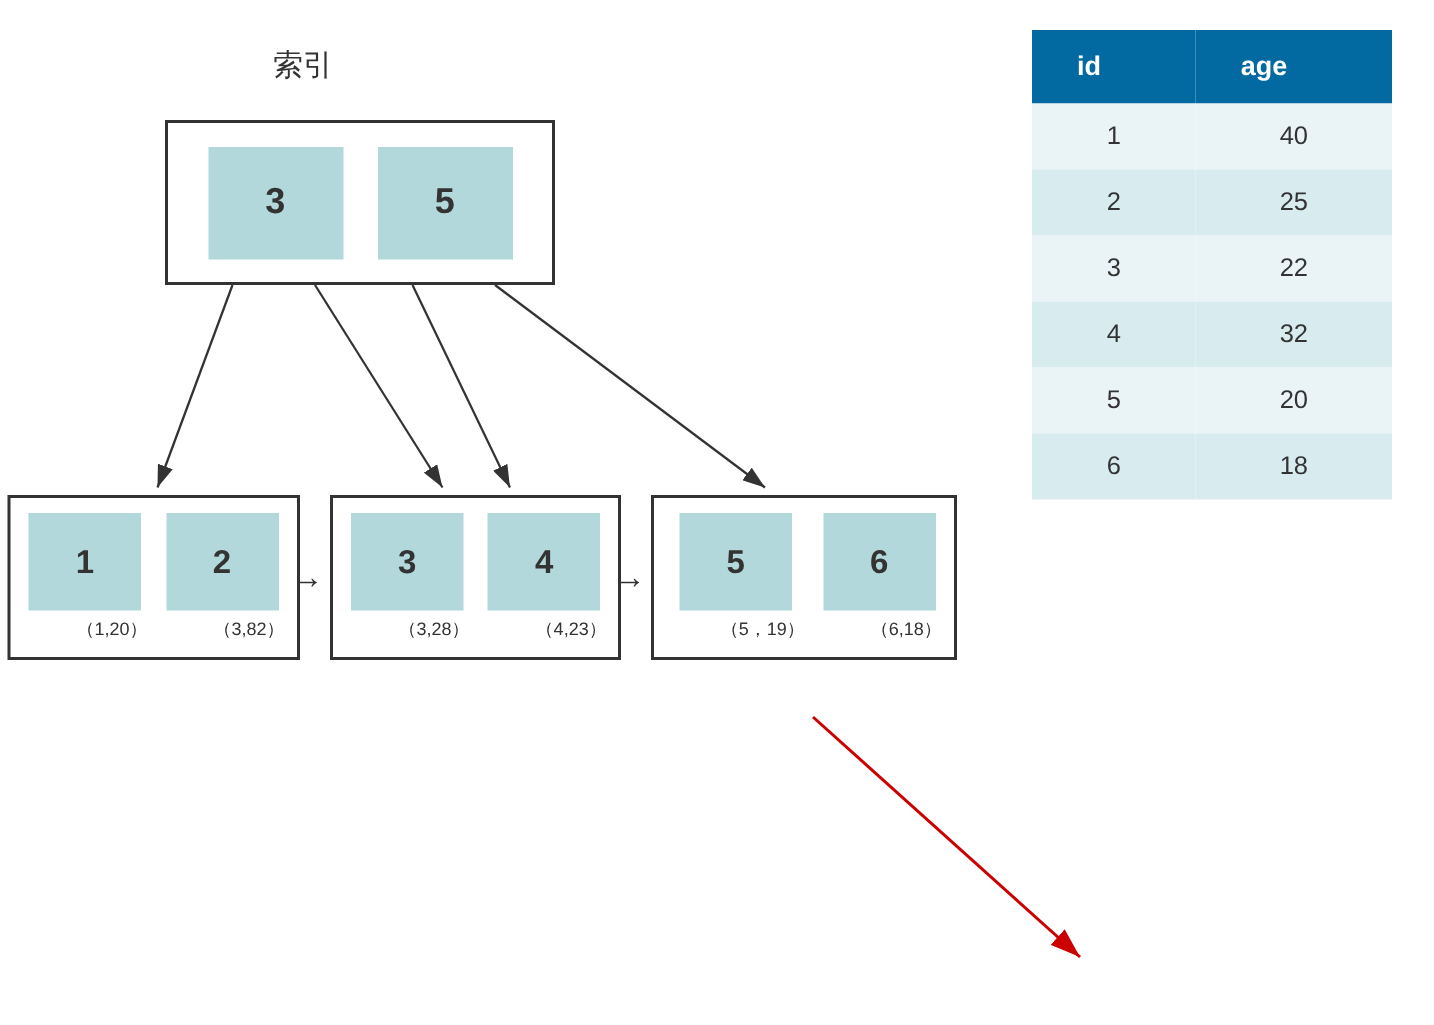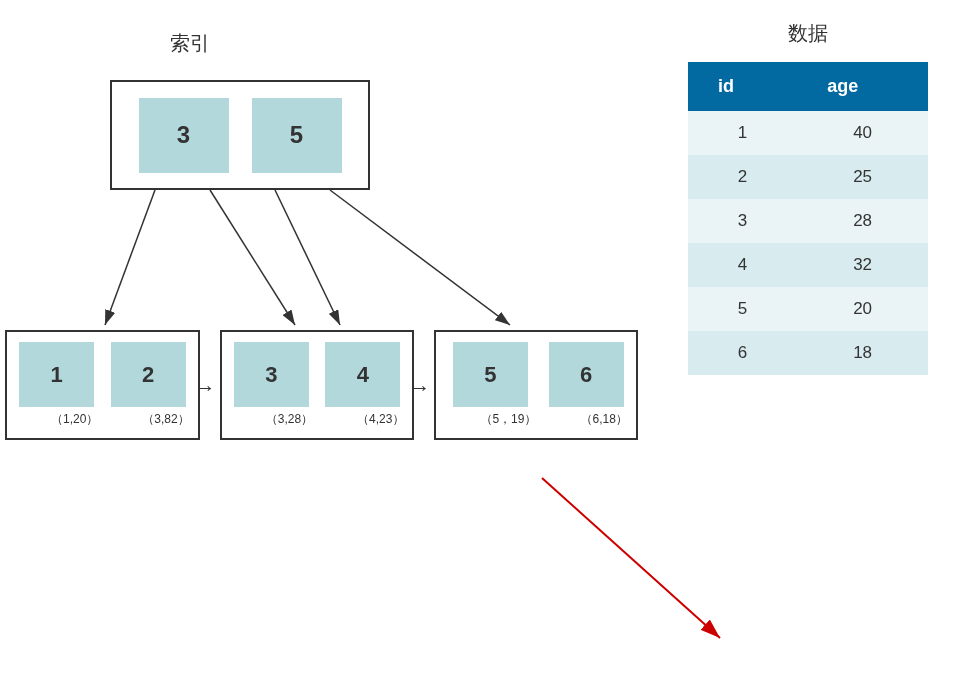--- a/index.html
+++ b/index.html
@@ -21,21 +21,21 @@
 
     
     .tree-section {
       width: 660px;
       position: relative;
     }
 
     .index-title {
       position: absolute;
       top: 30px;
-      left: 0;
+      left: 12px;
       width: 380px;
       text-align: center;
       font-size: 20px;
       color: #333;
     }
 
     
     .root-node {
       position: absolute;
       top: 80px;
@@ -252,40 +252,39 @@
       <line x1="210" y1="190" x2="295" y2="325" stroke="#333" stroke-width="1.5" marker-end="url(#arrowhead-black)"></line>
 
       <line x1="275" y1="190" x2="340" y2="325" stroke="#333" stroke-width="1.5" marker-end="url(#arrowhead-black)"></line>
 
       <line x1="330" y1="190" x2="510" y2="325" stroke="#333" stroke-width="1.5" marker-end="url(#arrowhead-black)"></line>
     </svg>
 
   </div>
 
   <div class="data-section">
-    <div class="data-title">数据</div>
     <table class="data-table">
       <thead>
         <tr>
           <th>id</th>
           <th>age</th>
         </tr>
       </thead>
       <tbody id="table-body">
       <tr>
             <td>1</td>
             <td>40</td>
           </tr>
           <tr>
             <td>2</td>
             <td>25</td>
           </tr>
           <tr>
             <td>3</td>
-            <td>28</td>
+            <td>22</td>
           </tr>
           <tr>
             <td>4</td>
             <td>32</td>
           </tr>
           <tr>
             <td>5</td>
             <td>20</td>
           </tr>
           <tr>

